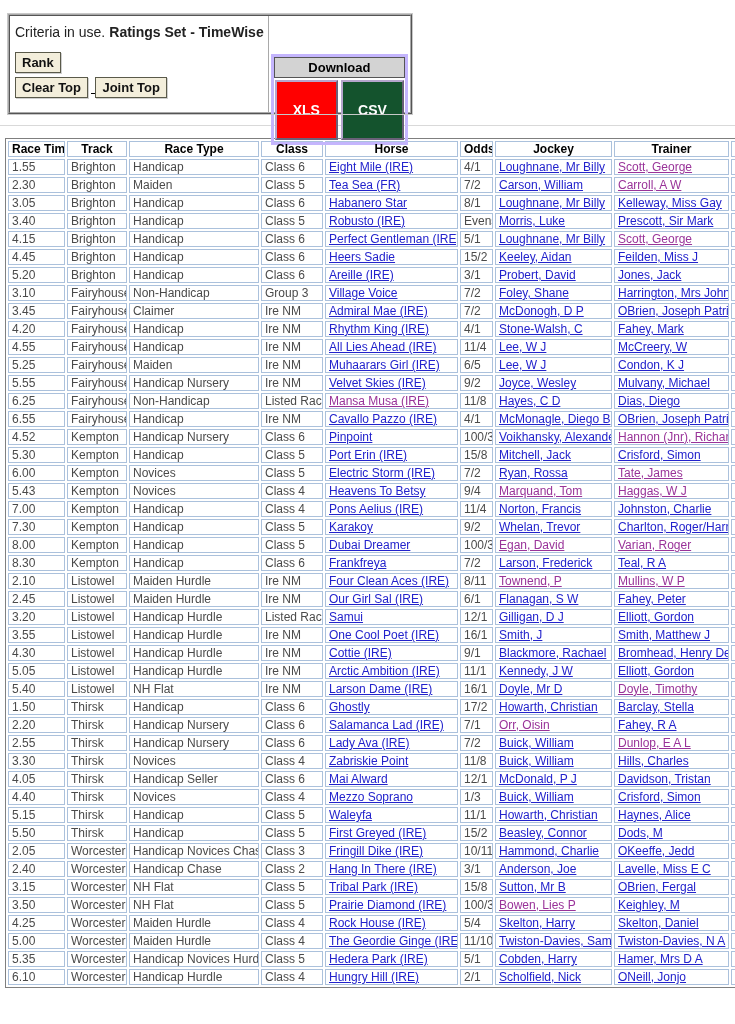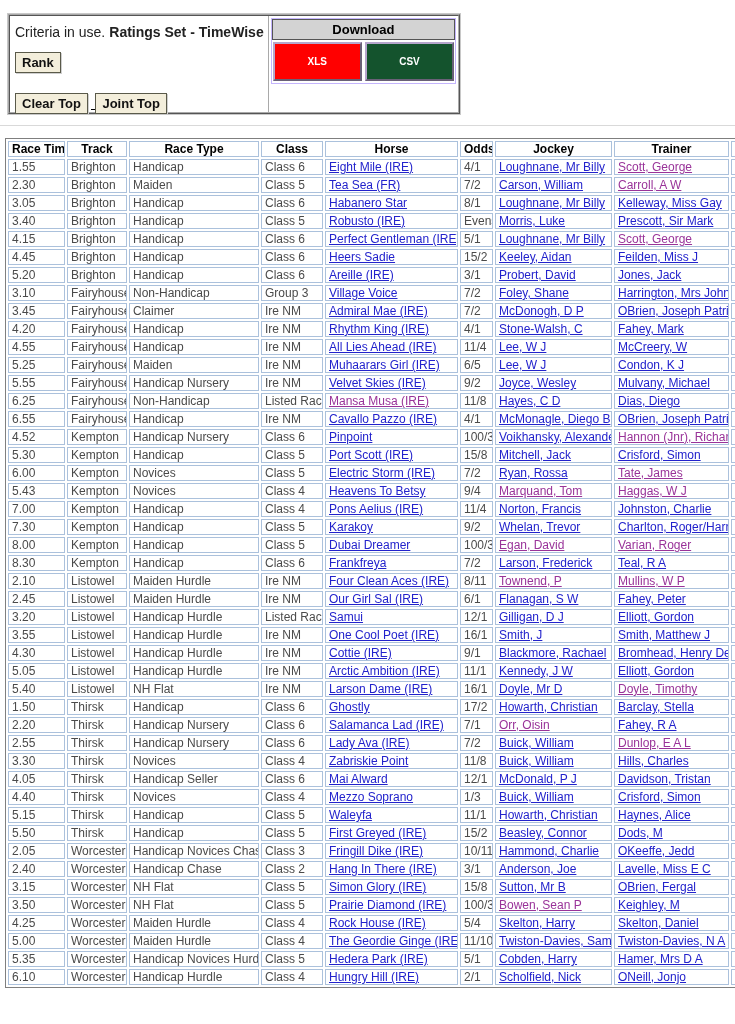--- a/index.html
+++ b/index.html
@@ -7,76 +7,76 @@
     padding: 0;
     width: 735px;
     height: 1024px;
     overflow: hidden;
     background: #ffffff;
     font-family: "Liberation Sans", sans-serif;
   }
   
   .top-wrap {
     margin: 14px 0 0 8px;
-    width: 452px;
+    width: 404px;
     height: 100px;
     border: 2px ridge #a9a9a9;
     outline: 1px solid #c8c8c8;
     display: flex;
     box-sizing: border-box;
     background: #ffffff;
   }
   .criteria-cell {
     flex: 1;
     padding: 8px 4px 4px 5px;
     border-right: 1px solid #a9a9a9;
     box-sizing: border-box;
   }
   .criteria-text { font-size: 14px; color: #222; white-space: nowrap; }
   .criteria-text .bold { font-weight: bold; margin-left: 4px; }
   .btn-row { margin-top: 12px; }
-  .btn-row2 { margin-top: 20px; text-decoration: underline; }
+  .btn-row2 { margin-top: 4px; text-decoration: underline; }
   button.beige-btn {
     font-family: "Liberation Sans", sans-serif;
     font-size: 13px;
     font-weight: bold;
     color: #111;
     background: #f3eedb;
     border: 1px solid #5a5a4a;
     box-shadow: 1px 1px 0 #cfcfcf;
     padding: 2px 6px;
     margin-right: 3px;
     cursor: pointer;
   }
   .download-cell {
     width: 198px;
     padding: 2px;
     box-sizing: border-box;
   }
-  .dl-table { border: 1px solid #c4b5fd; }
+  .dl-table { border: 3px solid #c4b5fd; margin-top: 36px; }
   .dl-header {
     background: #d3d3d3;
     border: 1px solid #555;
     font-size: 13px;
     font-weight: bold;
     text-align: center;
     color: #000;
     padding: 2px 0;
   }
   .dl-btn-row { display: flex; gap: 3px; padding: 2px 1px; }
   .dl-btn {
     flex: 1;
     display: block;
     text-align: center;
-    font-size: 10px;
+    font-size: 14px;
     font-weight: bold;
     color: #ffffff;
     text-decoration: none;
     border: 2px outset #b5a6cc;
-    padding: 12px 0;
+    padding: 20px 0;
   }
   
   .divider {
     margin-top: 11px;
     border: 0;
     border-top: 1px solid #d9d9d9;
     height: 0;
     width: 735px;
   }
   
@@ -336,21 +336,21 @@
         <td>100/30</td>
         <td><a href="#" class="lnk">Voikhansky, Alexander</a></td>
         <td><a href="#" class="lnk visited">Hannon (Jnr), Richard</a></td>
         <td></td>
       </tr>
       <tr>
         <td>5.30</td>
         <td>Kempton</td>
         <td>Handicap</td>
         <td>Class 5</td>
-        <td><a href="#" class="lnk">Port Scott (IRE)</a></td>
+        <td><a href="#" class="lnk">Port Erin (IRE)</a></td>
         <td>15/8</td>
         <td><a href="#" class="lnk">Mitchell, Jack</a></td>
         <td><a href="#" class="lnk">Crisford, Simon</a></td>
         <td></td>
       </tr>
       <tr>
         <td>6.00</td>
         <td>Kempton</td>
         <td>Novices</td>
         <td>Class 5</td>
@@ -600,34 +600,34 @@
         <td>3/1</td>
         <td><a href="#" class="lnk">Anderson, Joe</a></td>
         <td><a href="#" class="lnk">Lavelle, Miss E C</a></td>
         <td></td>
       </tr>
       <tr>
         <td>3.15</td>
         <td>Worcester</td>
         <td>NH Flat</td>
         <td>Class 5</td>
-        <td><a href="#" class="lnk">Simon Glory (IRE)</a></td>
+        <td><a href="#" class="lnk">Tribal Park (IRE)</a></td>
         <td>15/8</td>
         <td><a href="#" class="lnk">Sutton, Mr B</a></td>
         <td><a href="#" class="lnk">OBrien, Fergal</a></td>
         <td></td>
       </tr>
       <tr>
         <td>3.50</td>
         <td>Worcester</td>
         <td>NH Flat</td>
         <td>Class 5</td>
         <td><a href="#" class="lnk">Prairie Diamond (IRE)</a></td>
         <td>100/30</td>
-        <td><a href="#" class="lnk visited">Bowen, Sean P</a></td>
+        <td><a href="#" class="lnk visited">Bowen, Lies P</a></td>
         <td><a href="#" class="lnk">Keighley, M</a></td>
         <td></td>
       </tr>
       <tr>
         <td>4.25</td>
         <td>Worcester</td>
         <td>Maiden Hurdle</td>
         <td>Class 4</td>
         <td><a href="#" class="lnk">Rock House (IRE)</a></td>
         <td>5/4</td>

